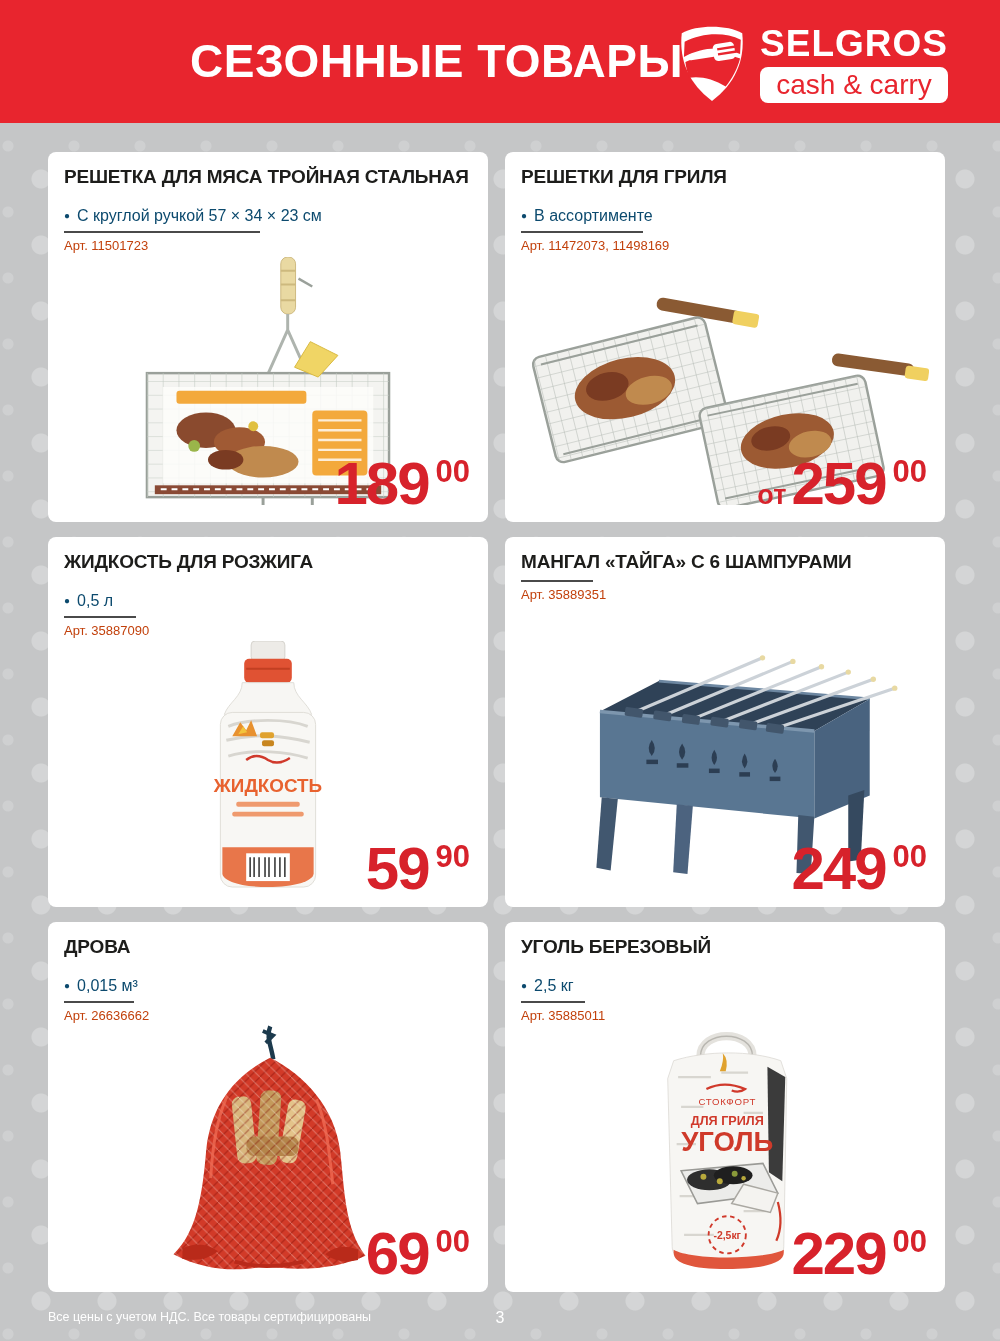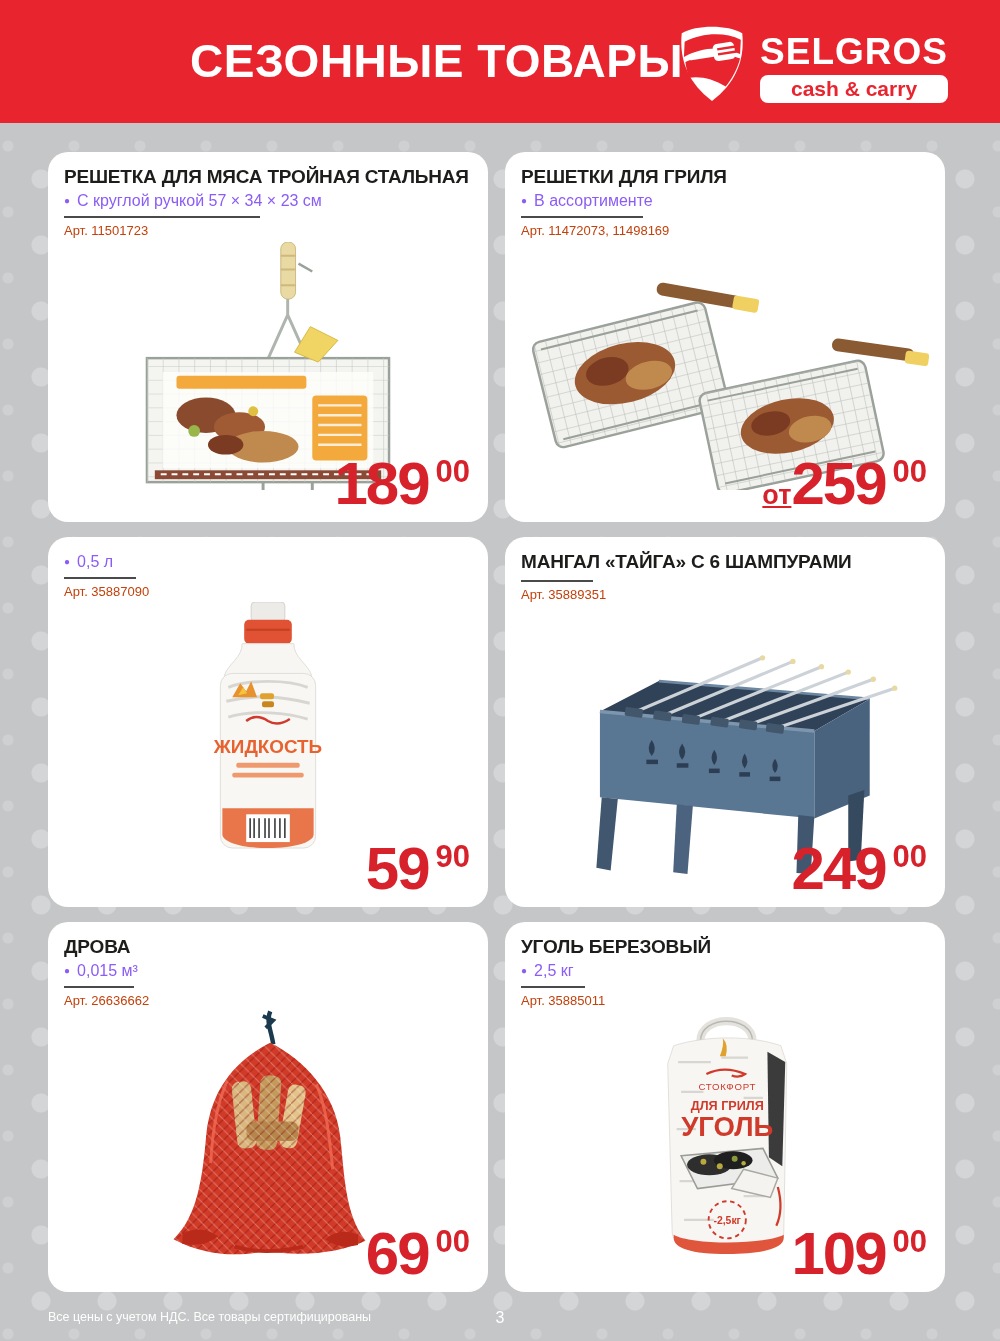--- a/index.html
+++ b/index.html
@@ -16,40 +16,40 @@
   
   .header{position:absolute;top:0;left:0;width:1000px;height:123px;background:#e8252e;}
   .page-title{
     position:absolute;left:190px;top:0;height:123px;line-height:123px;
     color:#fff;font-size:46px;font-weight:bold;letter-spacing:.5px;white-space:nowrap;
   }
   .logo{position:absolute;right:52px;top:21px;display:flex;align-items:flex-end;gap:12px;}
   .logo-shield{width:72px;height:82px;display:block;}
   .logo-name{color:#fff;font-size:37px;font-weight:bold;letter-spacing:1px;line-height:38px;}
   .logo-tagline-box{background:#fff;border-radius:8px;padding:2px 10px;margin-top:4px;text-align:center;}
-  .logo-tagline{color:#e8252e;font-size:21px;font-weight:bold;}
+  .logo-tagline{color:#e8252e;font-size:28px;font-weight:normal;}
   
   .cards{
     position:absolute;left:48px;top:152px;
     display:grid;grid-template-columns:440px 440px;grid-auto-rows:370px;gap:15px 17px;
   }
   .card{
-    position:relative;background:#fff;border-radius:20px;
+    position:relative;background:#fff;border-radius:8px;
     padding:13px 16px;box-sizing:border-box;overflow:hidden;
   }
   .title{margin:0;font-size:19px;line-height:24px;font-weight:bold;color:#1d1d1b;letter-spacing:-.2px;}
-  .feature{margin-top:3px;font-size:16px;color:#8b5cf6;}
+  .feature{margin-top:18px;font-size:16px;color:#0c4a6e;}
   .feature::before{content:"●";font-size:10px;margin-right:7px;position:relative;top:-2px;}
   .rule{border-bottom:2px solid #4a4a4a;margin:6px 0 5px 0;}
   .sku{font-size:13px;color:#c2410c;}
   .img-area{position:relative;height:252px;display:flex;justify-content:center;align-items:center;margin-top:2px;}
   .img-area svg{display:block;}
   
   .price{position:absolute;right:18px;bottom:4px;color:#d7222b;font-weight:bold;white-space:nowrap;}
-  .pfx{font-size:27px;text-decoration:underline;}
+  .pfx{font-size:27px;margin-right:5px;}
   .pint{font-size:60px;letter-spacing:-2px;}
   .pdec{font-size:31px;position:relative;top:-22px;margin-left:7px;}
   
   .footer-note{position:absolute;left:48px;bottom:17px;color:#fefefe;font-size:12.5px;}
   .page-num{position:absolute;left:0;right:0;bottom:14px;text-align:center;color:#fff;font-size:16px;}
   svg text{font-family:"Liberation Sans",sans-serif;}
 </style>
 </head>
 <body>
 
@@ -150,20 +150,21 @@
             <ellipse cx="70" cy="68" rx="20" ry="12" fill="#7a3b22"></ellipse>
             <ellipse cx="108" cy="82" rx="22" ry="13" fill="#c08a4e"></ellipse>
             <path d="M12,32 h156 M12,118 h156" stroke="#9aa09a" stroke-width="2"></path>
           </g>
         </svg>
       </div>
       <div class="price"><span class="pfx">от</span><span class="pint">259</span><span class="pdec">00</span></div>
     </article>
 
     <article class="card">
+      <h2 class="title">ЖИДКОСТЬ ДЛЯ РОЗЖИГА</h2>
       <div class="feature"><span>0,5 л</span></div>
       <div class="rule" style="width:72px"></div>
       <div class="sku">Арт. 35887090</div>
       <div class="img-area">
         <svg width="160" height="250" viewBox="0 0 160 252">
           <rect x="63" y="0" width="34" height="20" rx="4" fill="#edebe7" stroke="#d5d2cc"></rect>
           <rect x="56" y="18" width="48" height="24" rx="5" fill="#e05233"></rect>
           <path d="M58,28 h44" stroke="#c23f22" stroke-width="2"></path>
           <path d="M54,42 C54,56 40,62 36,74 L124,74 C120,62 106,56 106,42 Z" fill="#f7f6f3" stroke="#e0ded8"></path>
           <rect x="32" y="72" width="96" height="176" rx="12" fill="#f8f7f4" stroke="#e0ded8"></rect>
@@ -305,21 +306,21 @@
             <circle cx="138" cy="200" r="4" fill="#8a9a3a"></circle>
               <circle cx="150" cy="206" r="3" fill="#b8a93c"></circle>
             <polygon points="150,214 196,226 186,252 134,240" fill="#f4f3f0" stroke="#aaa8a2" stroke-width="2"></polygon>
           </g>
           <circle cx="128" cy="282" r="25" fill="none" stroke="#d0392b" stroke-width="2.5" stroke-dasharray="6 5"></circle>
           <text x="128" y="288" text-anchor="middle" font-size="14" font-weight="bold" fill="#cf3a2a">-2,5кг</text>
           <path d="M56,302 C80,316 176,316 204,302 L204,306 C204,320 176,328 128,328 C80,328 56,320 56,306 Z" fill="#e0563c"></path>
           <path d="M196,238 q8,30 -2,52" stroke="#cf3a2a" stroke-width="3" fill="none"></path>
         </svg>
       </div>
-      <div class="price"><span class="pfx"></span><span class="pint">109</span><span class="pdec">00</span></div>
+      <div class="price"><span class="pfx"></span><span class="pint">229</span><span class="pdec">00</span></div>
     </article>
 
   </div>
 
   <div class="footer-note">Все цены с учетом НДС. Все товары сертифицированы</div>
   <div class="page-num">3</div>
 
 </div>
 
 </body></html>

